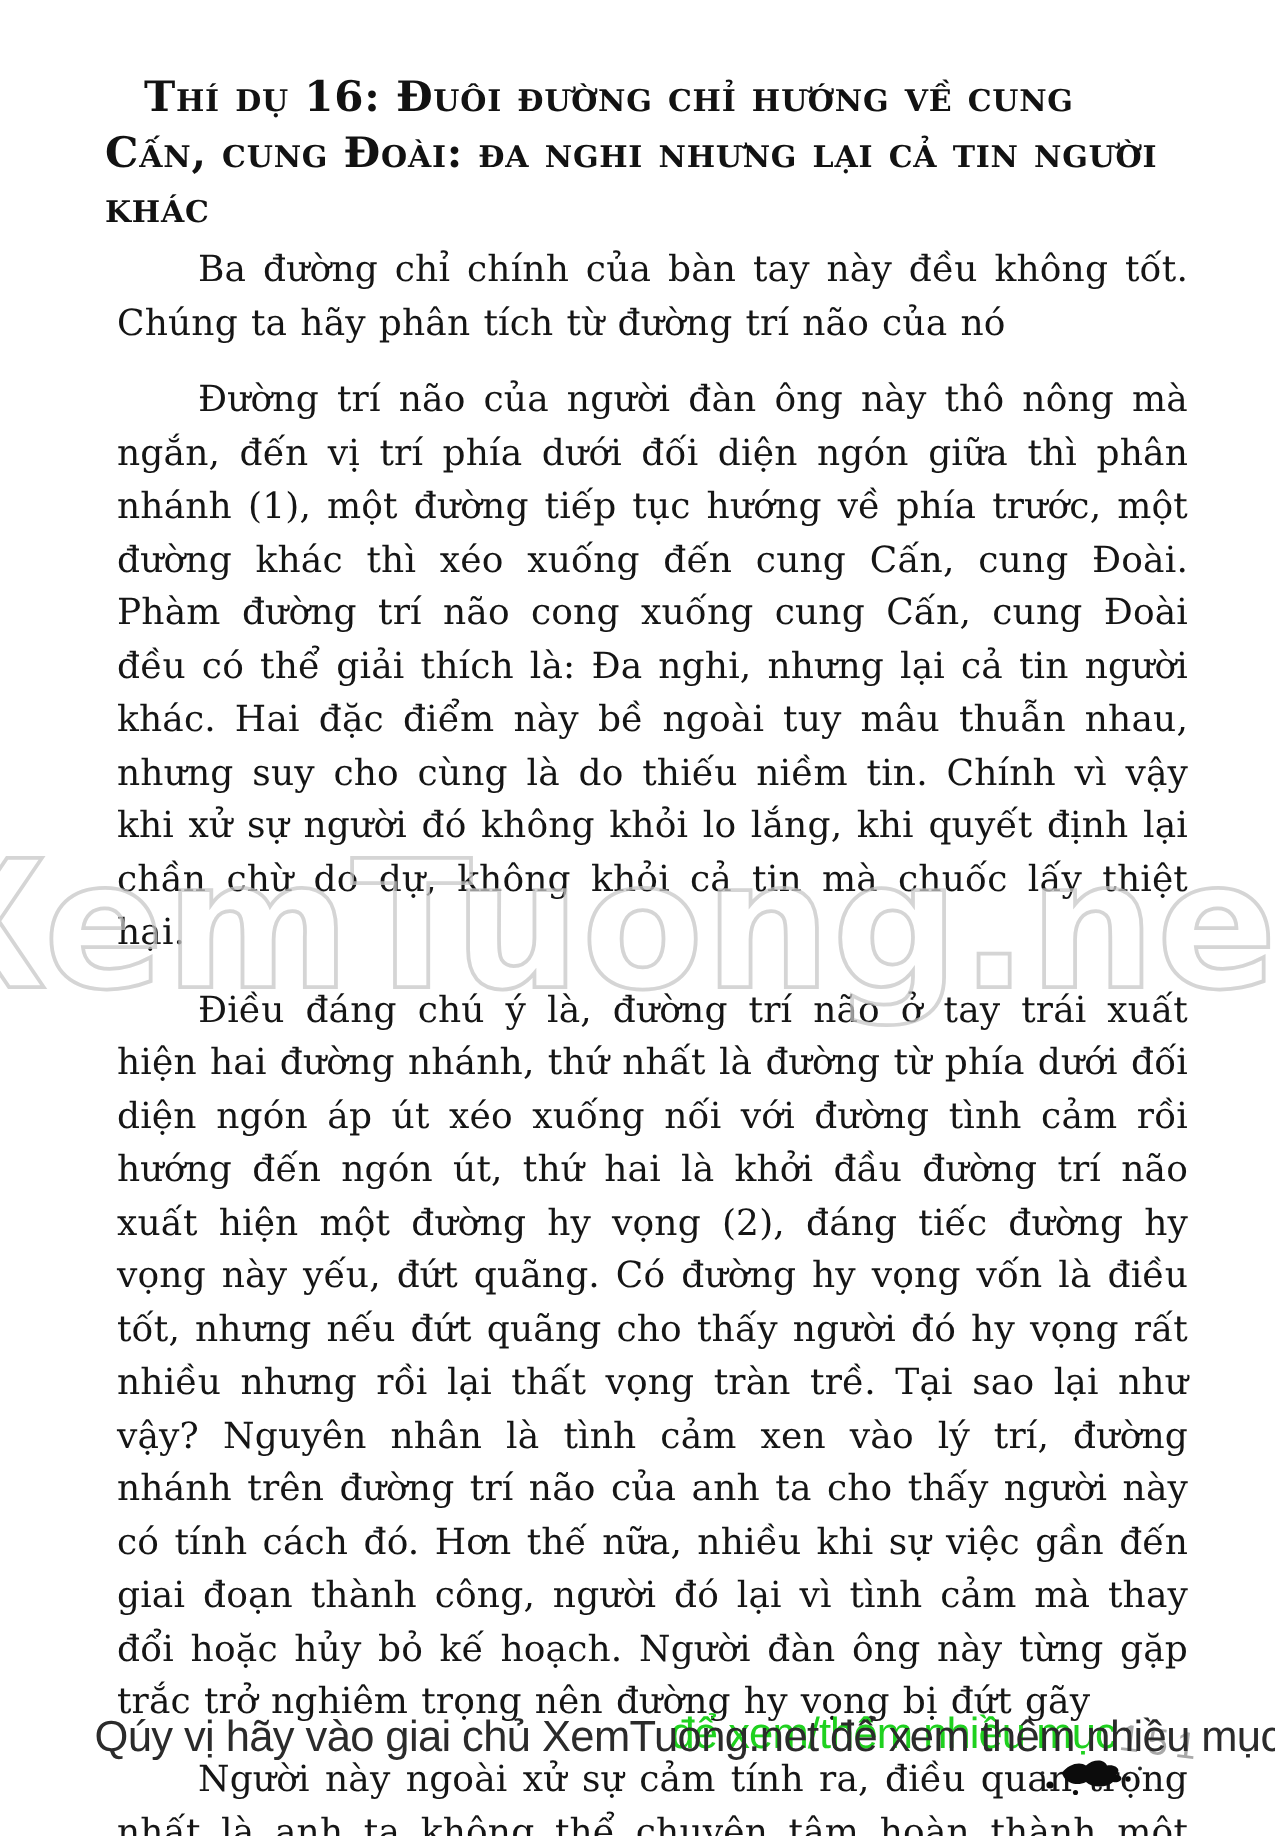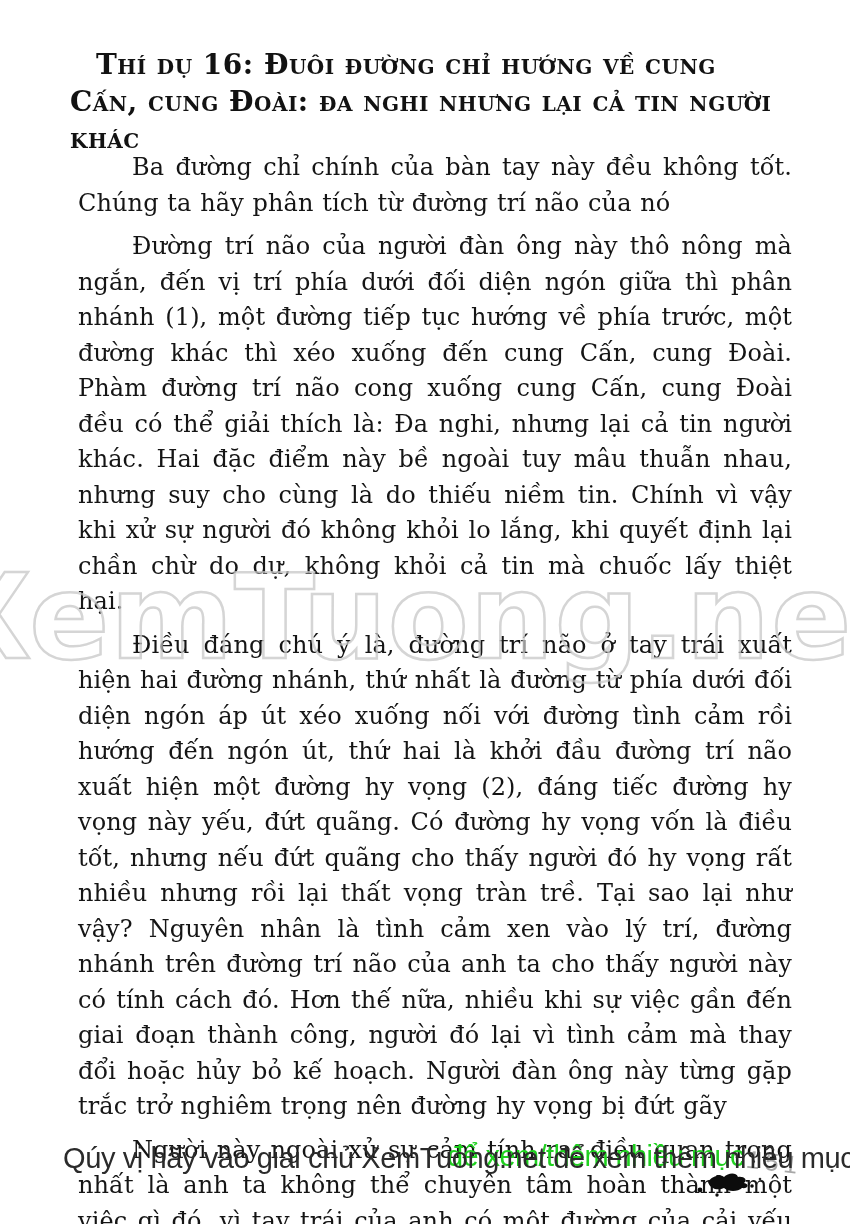--- a/index.html
+++ b/index.html
@@ -30,21 +30,21 @@
     text-indent: 26px;
     color: #121212;
   }
   .body-text {
     position: absolute;
     left: 78px;
     top: 146px;
     width: 714px;
   }
   .body-text p {
-    margin: 4px 0 8px 0;
+    margin: 16px 0 8px 0;
     font-size: 24px;
     line-height: 35.5px;
     text-align: justify;
     text-indent: 54px;
     letter-spacing: 0.1px;
     word-spacing: 1px;
   }
   .watermark {
     position: absolute;
     left: 50%;

